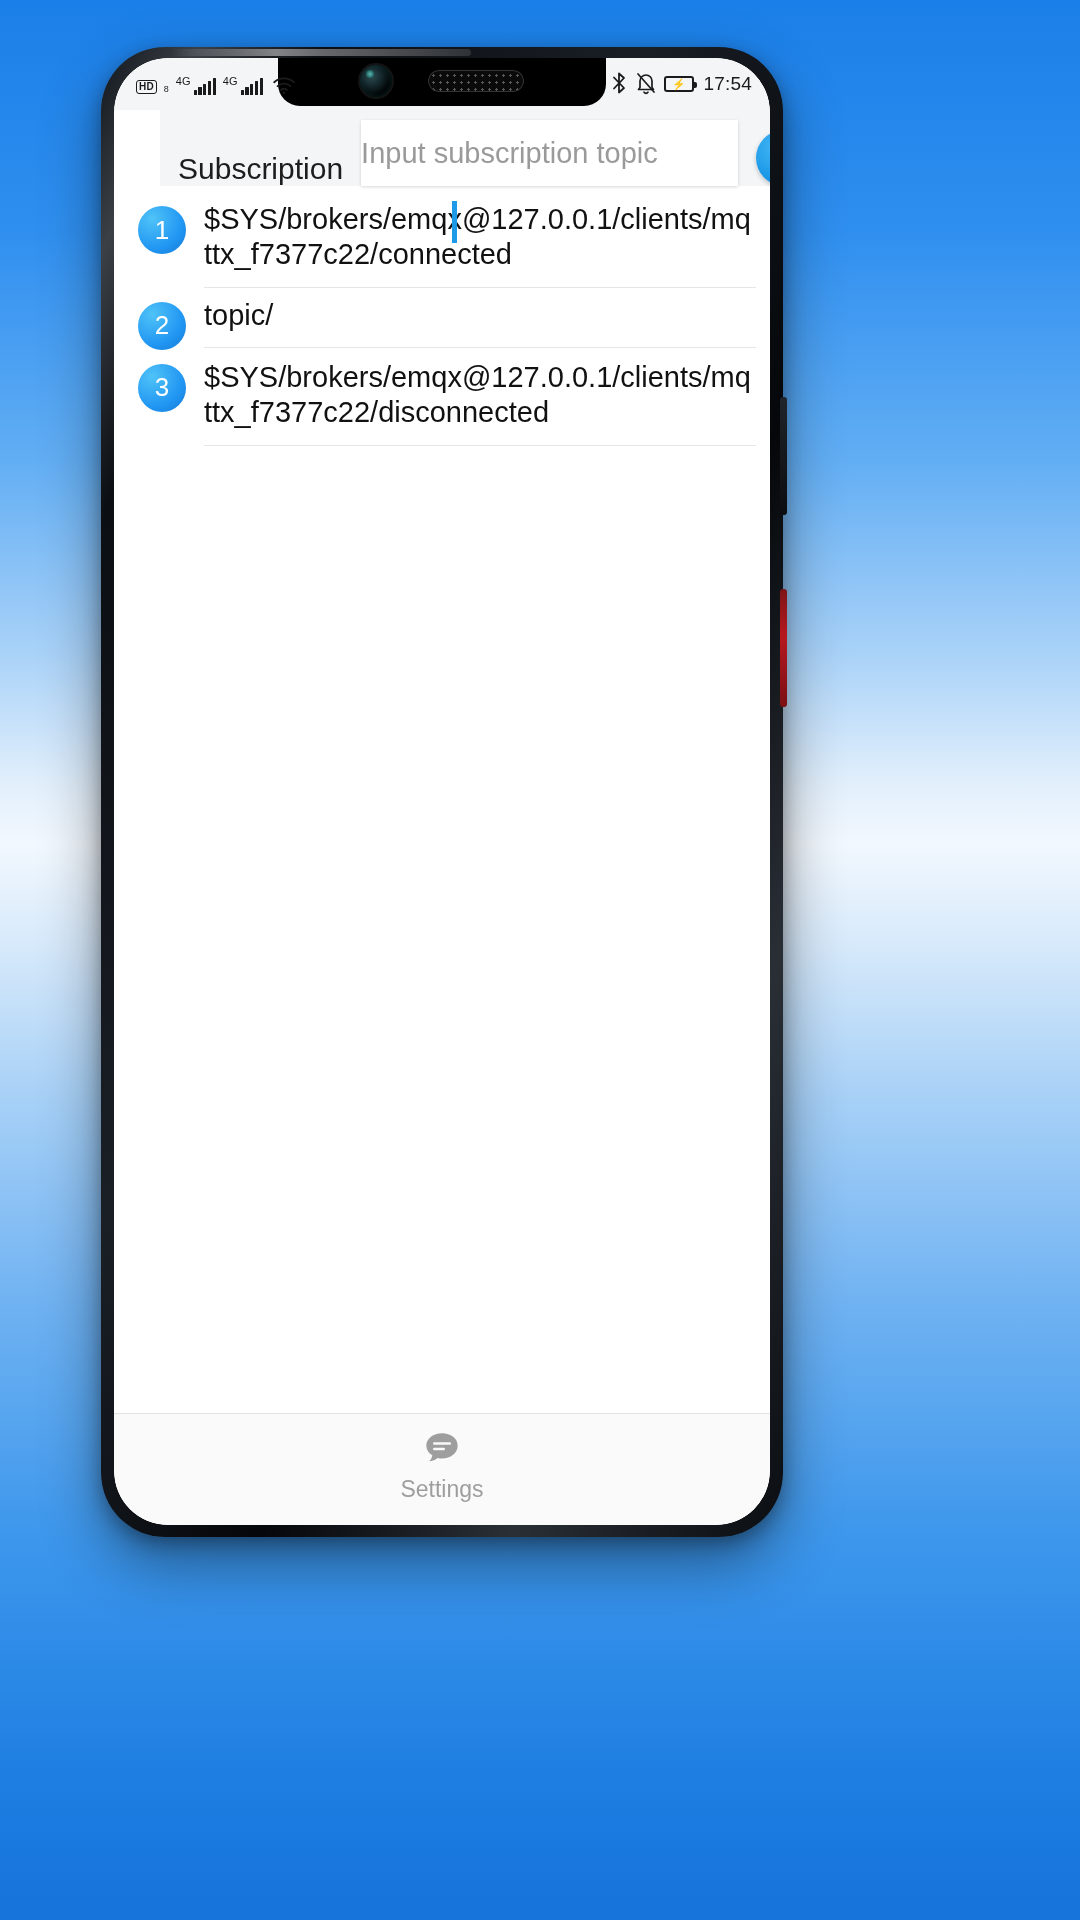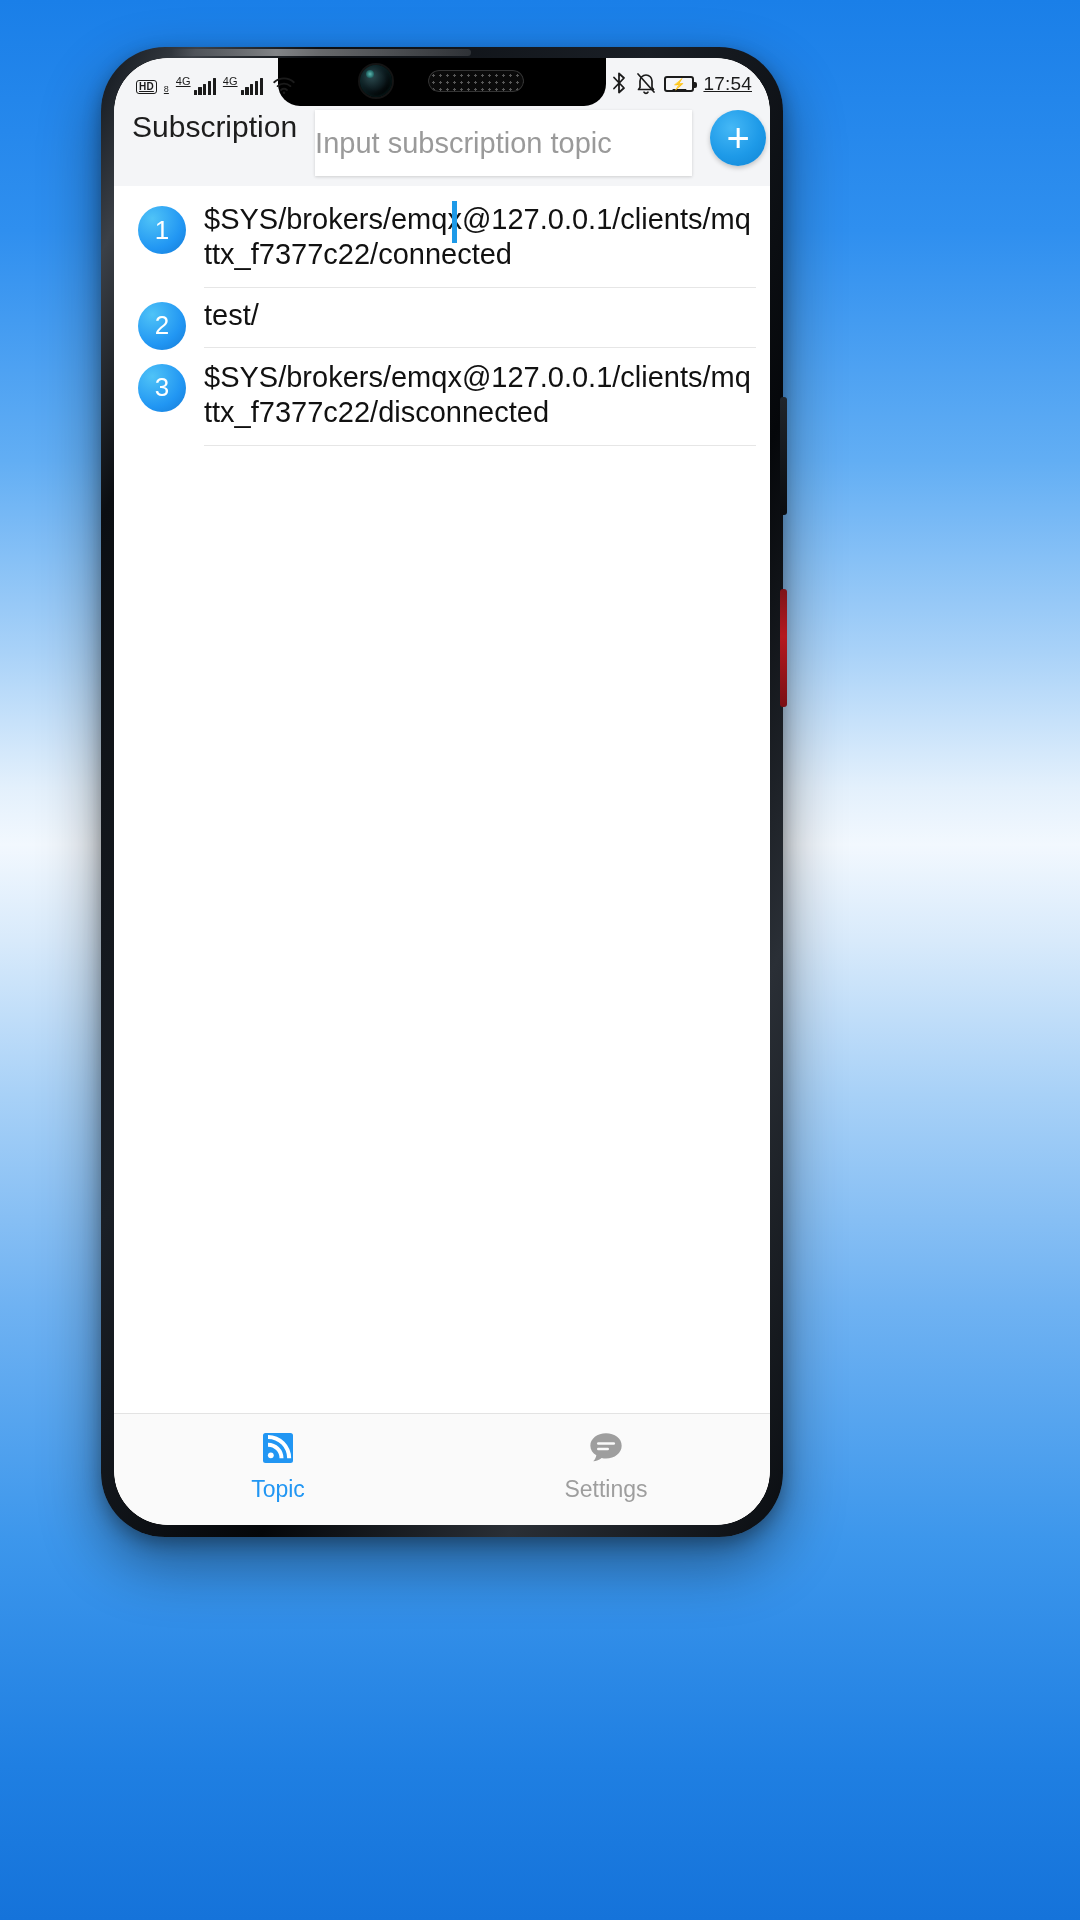--- a/index.html
+++ b/index.html
@@ -47,21 +47,20 @@
     display:flex; flex-direction:column;
   }
 
   
   #statusbar {
     position:relative; height:52px; flex:0 0 52px;
     background:#f4f5f7;
     display:flex; align-items:center; justify-content:space-between;
     padding:0 18px 0 22px; color:#1b1b1b;
     font-size:15px;
-    text-decoration:underline;
   }
   #notch {
     position:absolute; left:50%; transform:translateX(-50%); top:-2px;
     width:328px; height:50px; background:#000;
     border-bottom-left-radius:22px; border-bottom-right-radius:22px;
     display:flex; align-items:center; justify-content:center; gap:36px;
     z-index:3;
   }
   #cam {
     width:32px; height:32px; border-radius:50%;
@@ -96,21 +95,21 @@
   .batt {
     width:30px; height:16px; border:2px solid #1b1b1b; border-radius:3px;
     position:relative; display:flex; align-items:center; justify-content:center;
   }
   .batt::after{content:"";position:absolute;right:-5px;top:4px;width:3px;height:6px;background:#1b1b1b;border-radius:0 2px 2px 0;}
   .batt .bolt { font-size:11px; line-height:1; color:#1b1b1b; }
 
   
   #appbar {
     flex:0 0 76px; background:#f4f5f7;
-    display:flex; align-items:flex-start; padding:0 16px 0 10px; gap:8px;
+    display:flex; align-items:flex-end; padding:0 16px 0 10px; gap:8px;margin-left:46px;
   }
   #appbar-title { font-size:30px; color:#1d1d1d; white-space:nowrap; padding-left:8px; }
   #topic-input {
     flex:1; height:66px; background:#fff; border:none; outline:none;
     font-family:"Liberation Sans", sans-serif; font-size:29px; color:#333;
     padding:0 0; margin-left:10px;
     box-shadow:0 1px 3px rgba(0,0,0,.16);
     position:relative;
   }
   #topic-input::placeholder { color:#9a9a9a; }
@@ -229,44 +228,33 @@
       <div id="list">
         <div class="sub-row">
           <div class="sub-badge">1</div>
           <div class="sub-text-wrap">
             <div class="sub-text">$SYS/brokers/emqx@127.0.0.1/clients/mqttx_f7377c22/connected</div>
           </div>
         </div>
         <div class="sub-row">
           <div class="sub-badge">2</div>
           <div class="sub-text-wrap">
-            <div class="sub-text">test/</div>
+            <div class="sub-text">topic/</div>
           </div>
         </div>
         <div class="sub-row">
           <div class="sub-badge">3</div>
           <div class="sub-text-wrap">
             <div class="sub-text">$SYS/brokers/emqx@127.0.0.1/clients/mqttx_f7377c22/disconnected</div>
           </div>
         </div>
       </div>
 
       <div id="bottomnav">
 
-        <div class="nav-item active">
-          <span class="nav-ic">
-            <svg viewBox="0 0 24 24">
-                <path d="M4.5 3h15A1.5 1.5 0 0 1 21 4.5v15A1.5 1.5 0 0 1 19.5 21h-15A1.5 1.5 0 0 1 3 19.5v-15A1.5 1.5 0 0 1 4.5 3z" fill="currentColor"></path>
-                <circle cx="7.7" cy="16.4" r="1.75" fill="#fff"></circle>
-                <path d="M6 11.2a6.9 6.9 0 0 1 6.9 6.9h2.4A9.3 9.3 0 0 0 6 8.8z" fill="#fff"></path>
-                <path d="M6 6.6a11.5 11.5 0 0 1 11.5 11.5h2.4A13.9 13.9 0 0 0 6 4.2z" fill="#fff"></path>
-              </svg>
-          </span>
-          <span class="nav-label">Topic</span>
-        </div>
 
         <div class="nav-item">
           <span class="nav-ic">
             <svg viewBox="0 0 24 24">
                 <path d="M12 3.2c-5.2 0-9.4 3.3-9.4 7.4 0 2.35 1.4 4.45 3.6 5.8-.2 1.25-.85 2.6-1.85 3.6 1.9-.2 3.75-1 5.05-2.05.85.2 1.7.3 2.6.3 5.2 0 9.4-3.3 9.4-7.65S17.2 3.2 12 3.2z" fill="currentColor"></path>
                 <rect x="6.6" y="8.6" width="10.8" height="1.5" rx=".75" fill="#fafafa"></rect>
                 <rect x="6.6" y="11.8" width="7.2" height="1.5" rx=".75" fill="#fafafa"></rect>
               </svg>
           </span>
           <span class="nav-label">Settings</span>

